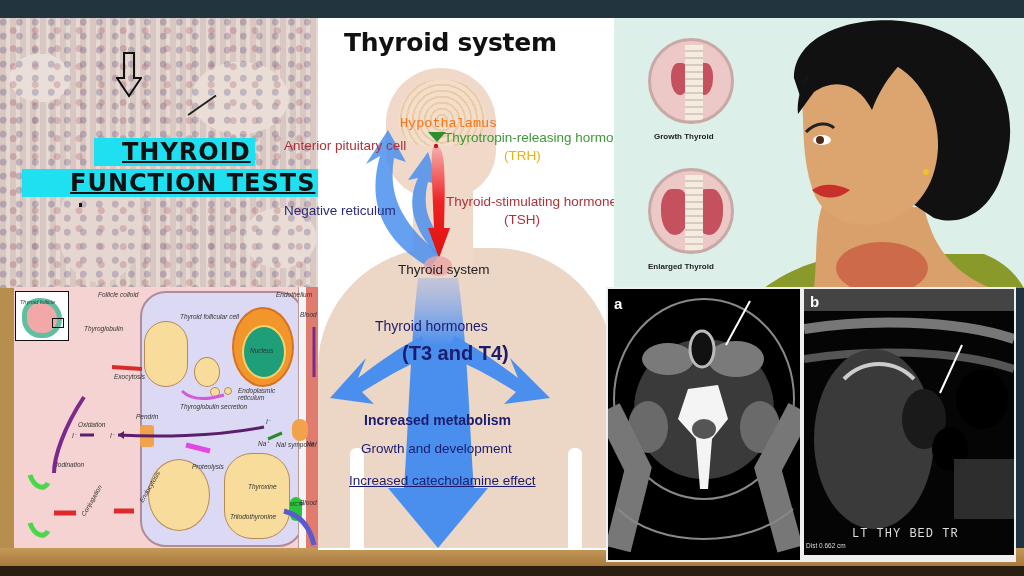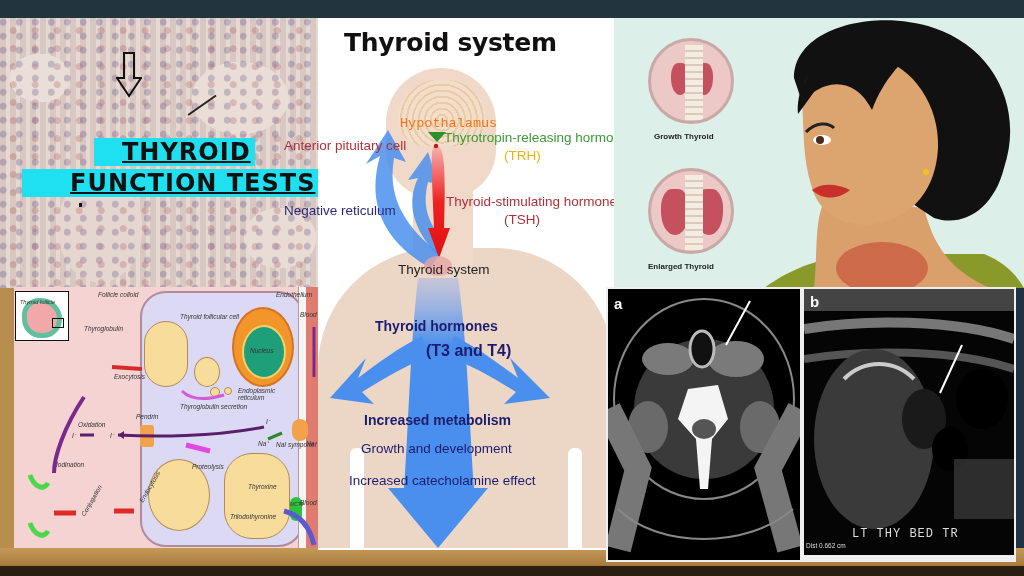--- a/index.html
+++ b/index.html
@@ -50,25 +50,25 @@
   .svglayer { position: absolute; left: 0; top: 0; }
   .sys-label { position: absolute; white-space: nowrap; font-size: 13.5px; }
   .lbl-hypo { left: 82px; top: 98px; color: #f97316; font-family: Liberation Mono, monospace; }
   .lbl-ant  { left: -34px; top: 120px; color: #b0303a; }
   .lbl-trh1 { left: 126px; top: 112px; color: #3a9a36; }
   .lbl-trh2 { left: 186px; top: 130px; color: #eab308; }
   .lbl-neg  { left: -34px; top: 185px; color: #2a2a7a; }
   .lbl-tsh1 { left: 128px; top: 176px; color: #b0303a; }
   .lbl-tsh2 { left: 186px; top: 194px; color: #b0303a; }
   .lbl-gland{ left: 80px; top: 244px; color: #222; }
-  .lbl-th1  { left: 57px; top: 300px; color: #1c1c6e; font-weight: bold; font-size: 14px; }
-  .lbl-th2  { left: 84px; top: 324px; color: #1c1c6e; font-weight: bold; font-size: 16px; margin-left: 24px; }
+  .lbl-th1  { left: 57px; top: 300px; color: #1c1c6e; font-weight: normal; font-size: 14px; }
+  .lbl-th2  { left: 84px; top: 324px; color: #1c1c6e; font-weight: bold; font-size: 20px; }
   .lbl-met  { left: 46px; top: 394px; color: #1c1c6e; font-weight: bold; font-size: 14px; }
   .lbl-grow { left: 43px; top: 423px; color: #1c1c6e; }
-  .lbl-cat  { left: 31px; top: 455px; color: #1c1c6e; }
+  .lbl-cat  { left: 31px; top: 455px; color: #1c1c6e; text-decoration: underline; }
   .overflow-labels { position: absolute; left: 318px; top: 18px; width: 330px; height: 530px; pointer-events: none; }
 
   
   .goiter { position: absolute; left: 614px; top: 18px; width: 410px; height: 270px; background: #dcefe8; overflow: hidden; }
   .circ { position: absolute; width: 86px; height: 86px; border-radius: 50%; background: #ecc9c6; border: 3px solid #c9a9a6; overflow: hidden; }
   .circ1 { left: 34px; top: 20px; }
   .circ2 { left: 34px; top: 150px; }
   .circ .trachea { position: absolute; left: 34px; top: 4px; width: 18px; height: 80px; background: repeating-linear-gradient(180deg, #f4ece1 0 5px, #d8cbbd 5px 7px); }
   .circ .lobe { position: absolute; background: #c5505e; border-radius: 40% 40% 50% 50%; }
   .cap { position: absolute; font-size: 8px; font-weight: bold; color: #222; white-space: nowrap; }

